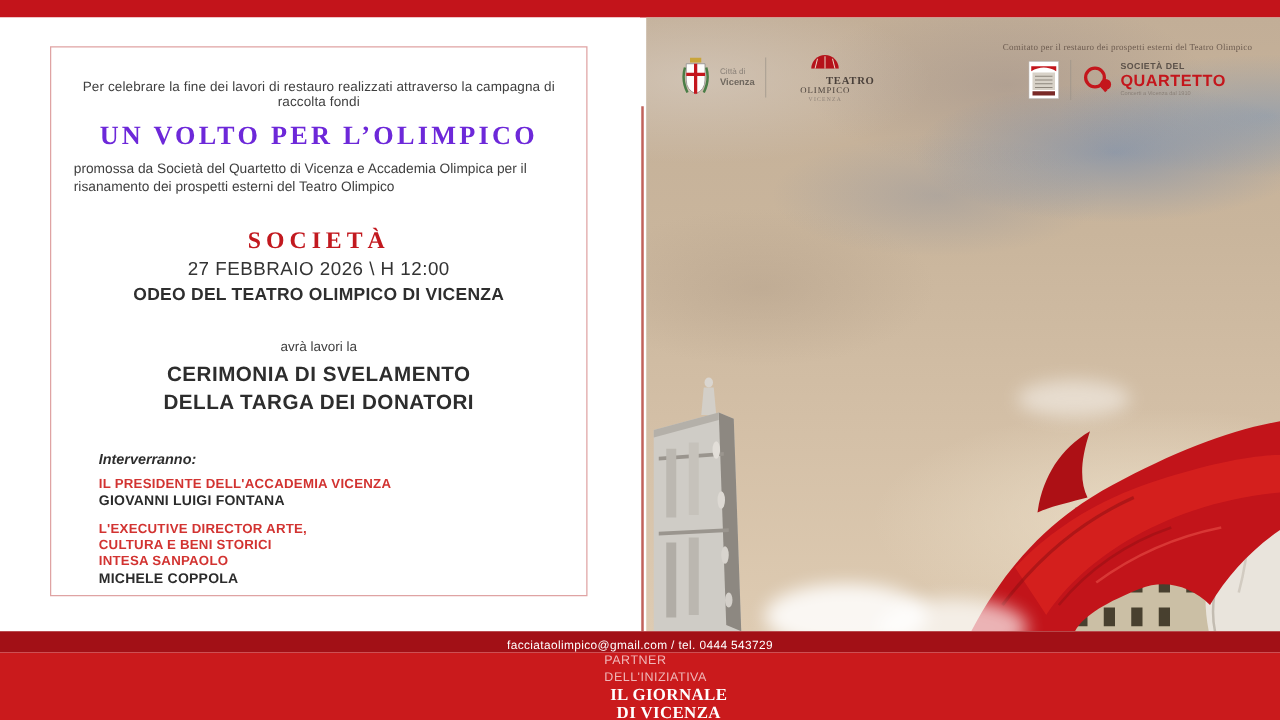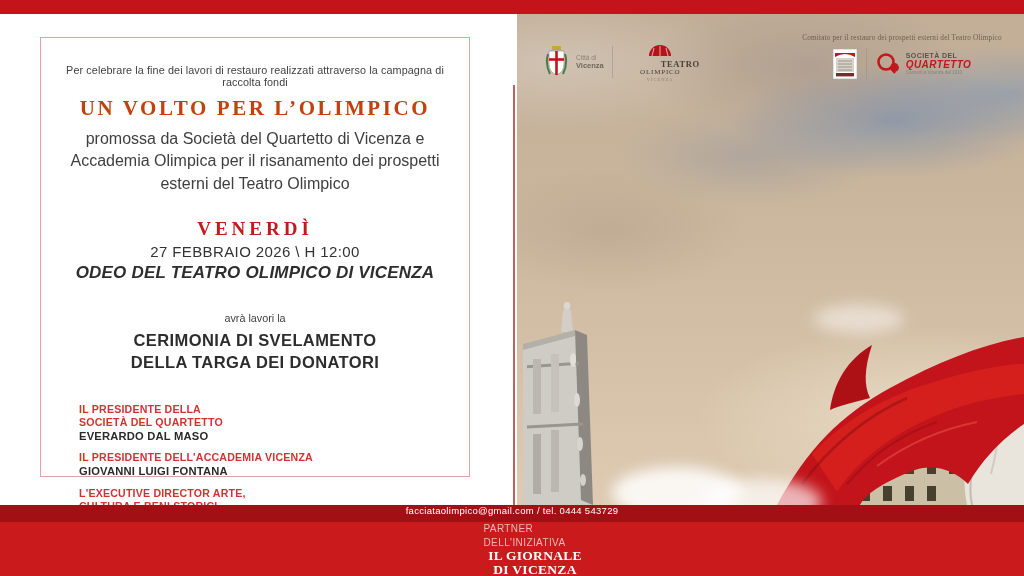--- a/index.html
+++ b/index.html
@@ -9,26 +9,26 @@
 
   
   .topbar { position:absolute; left:0; top:0; width:1024px; height:14px; background:#c3141b; }
 
   
   .left-panel { position:absolute; left:0; top:14px; width:512px; height:491px; background:#ffffff; }
   .frame { position:absolute; left:40px; top:23px; width:430px; height:440px;
            border:1px solid #dfa3a3; display:flex; flex-direction:column; align-items:center; }
   .intro { margin-top:26px; font-size:10.8px; color:#3f3f3f; letter-spacing:.1px; text-align:center; width:412px; }
   .title { margin-top:8px; font-family:"Liberation Serif", serif; font-weight:bold; font-size:21px;
-           letter-spacing:2.6px; color:#c2410c; text-align:center; }
-  .promoter { margin-top:7px; font-size:16px; color:#3f3f3f; text-align:center; width:392px; line-height:1.4; }
+           letter-spacing:2.6px; color:#6d28d9; text-align:center; }
+  .promoter { margin-top:7px; font-size:11px; color:#3f3f3f; text-align:left; width:392px; line-height:1.4; }
   .day { margin-top:23px; font-family:"Liberation Serif", serif; font-weight:bold; font-size:19px;
          letter-spacing:4px; color:#c2191f; text-align:center; }
   .datetime { margin-top:3px; font-size:15px; color:#333; letter-spacing:.4px; text-align:center; }
-  .venue { margin-top:3px; font-size:17px; font-weight:bold; color:#2e2e2e; letter-spacing:.2px; text-align:center;font-style:italic; }
+  .venue { margin-top:3px; font-size:14px; font-weight:bold; color:#2e2e2e; letter-spacing:.2px; text-align:center; }
   .lead-in { margin-top:29px; font-size:10.8px; color:#3f3f3f; text-align:center; }
   .event { margin-top:6px; font-size:16.5px; font-weight:bold; color:#2d2d2d; letter-spacing:.4px;
            line-height:1.32; text-align:center; }
   .columns { margin-top:29px; width:100%; display:flex; padding-left:38px; }
   .col-left { width:258px; flex:0 0 258px; }
   .col-right { flex:1; padding-left:19px; }
   .col-heading { font-style:italic; font-weight:bold; font-size:11.5px; color:#2d2d2d; margin-bottom:7px; }
   .speaker { margin-bottom:8px; }
   .role { color:#d23331; font-weight:bold; font-size:10.6px; line-height:1.22; letter-spacing:.2px; }
   .name { color:#2b2b2b; font-weight:bold; font-size:11.2px; line-height:1.3; letter-spacing:.2px; }
@@ -63,26 +63,26 @@
   .teatro-l1 { font-size:8.5px; font-weight:bold; letter-spacing:.6px;margin-left:40px; }
   .teatro-l2 { font-size:7px; letter-spacing:.8px; }
   .teatro-l3 { font-size:4.5px; letter-spacing:1px; color:#8a7f76; margin-top:1px; }
 
   .committee-cluster { position:absolute; right:14px; top:20px; width:216px; text-align:center; }
   .committee-caption { font-family:"Liberation Serif", serif; font-size:7.2px; color:#6d5c50; letter-spacing:.2px; }
   .committee-row { margin-top:6px; display:flex; align-items:center; justify-content:center; gap:9px; }
   .quartetto { display:flex; align-items:center; gap:4px; }
   .quartetto-text { text-align:left; line-height:1.1; }
   .quartetto-l1 { font-size:7px; font-weight:bold; color:#5b5149; letter-spacing:.4px; }
-  .quartetto-l2 { font-size:10px; font-weight:bold; color:#c4161c; letter-spacing:.4px;font-style:italic; }
+  .quartetto-l2 { font-size:13px; font-weight:bold; color:#c4161c; letter-spacing:.4px; }
   .quartetto-sub { font-size:4.5px; color:#8a8078; margin-top:1px; }
 
   
   .contact-strip { position:absolute; left:0; top:505px; width:1024px; height:17px; background:#a21016;
-                   display:flex; align-items:flex-start; justify-content:center; }
+                   display:flex; align-items:flex-end; justify-content:center; }
   .contact-text { color:#fff; font-size:9.5px; letter-spacing:.3px; }
   .footer { position:absolute; left:0; top:522px; width:1024px; height:54px; background:#ca1a1c;
             display:flex; align-items:center;flex-direction:column; }
   .partner-label { margin-left:25px; font-size:10px; color:#efb7b8; line-height:1.35; letter-spacing:.4px; }
   .giornale { margin-left:46px; font-family:"Liberation Serif", serif; font-weight:bold; color:#fff;
               font-size:13.5px; line-height:1.04; text-align:center; letter-spacing:.3px; }
   .footer-divider { margin-left:22px; width:1px; height:34px; background:rgba(255,255,255,.55); }
   .tva { margin-left:18px; display:flex; align-items:center; gap:5px; }
   .tva-label { color:#fff; font-weight:bold; font-size:21px; letter-spacing:.5px; }
   .brand-right { margin-left:auto; margin-right:22px; display:flex; align-items:baseline; gap:7px; color:#fff; }
@@ -95,34 +95,30 @@
 
 <div class="page">
 
   <div class="topbar"></div>
 
   <div class="left-panel">
     <div class="frame">
       <div class="intro">Per celebrare la fine dei lavori di restauro realizzati attraverso la campagna di raccolta fondi</div>
       <div class="title">UN VOLTO PER L’OLIMPICO</div>
       <div class="promoter">promossa da Società del Quartetto di Vicenza e Accademia Olimpica per il risanamento dei prospetti esterni del Teatro Olimpico</div>
-      <div class="day">VENERDÌ</div>
+      <div class="day">SOCIETÀ</div>
       <div class="datetime">27 FEBBRAIO 2026 \ H 12:00</div>
       <div class="venue">ODEO DEL TEATRO OLIMPICO DI VICENZA</div>
       <div class="lead-in">avrà lavori la</div>
       <div class="event pre">CERIMONIA DI SVELAMENTO
 DELLA TARGA DEI DONATORI</div>
 
       <div class="columns">
         <div class="col-left">
-          <div class="speaker">
-            <div class="role pre">IL PRESIDENTE DELLA
-SOCIETÀ DEL QUARTETTO</div>
-            <div class="name">EVERARDO DAL MASO</div>
-          </div>
+          <div class="col-heading">Interverranno:</div>
           <div class="speaker">
             <div class="role pre">IL PRESIDENTE DELL'ACCADEMIA VICENZA</div>
             <div class="name">GIOVANNI LUIGI FONTANA</div>
           </div>
           <div class="speaker">
             <div class="role pre">L'EXECUTIVE DIRECTOR ARTE,
 CULTURA E BENI STORICI
 INTESA SANPAOLO</div>
             <div class="name">MICHELE COPPOLA</div>
           </div>

